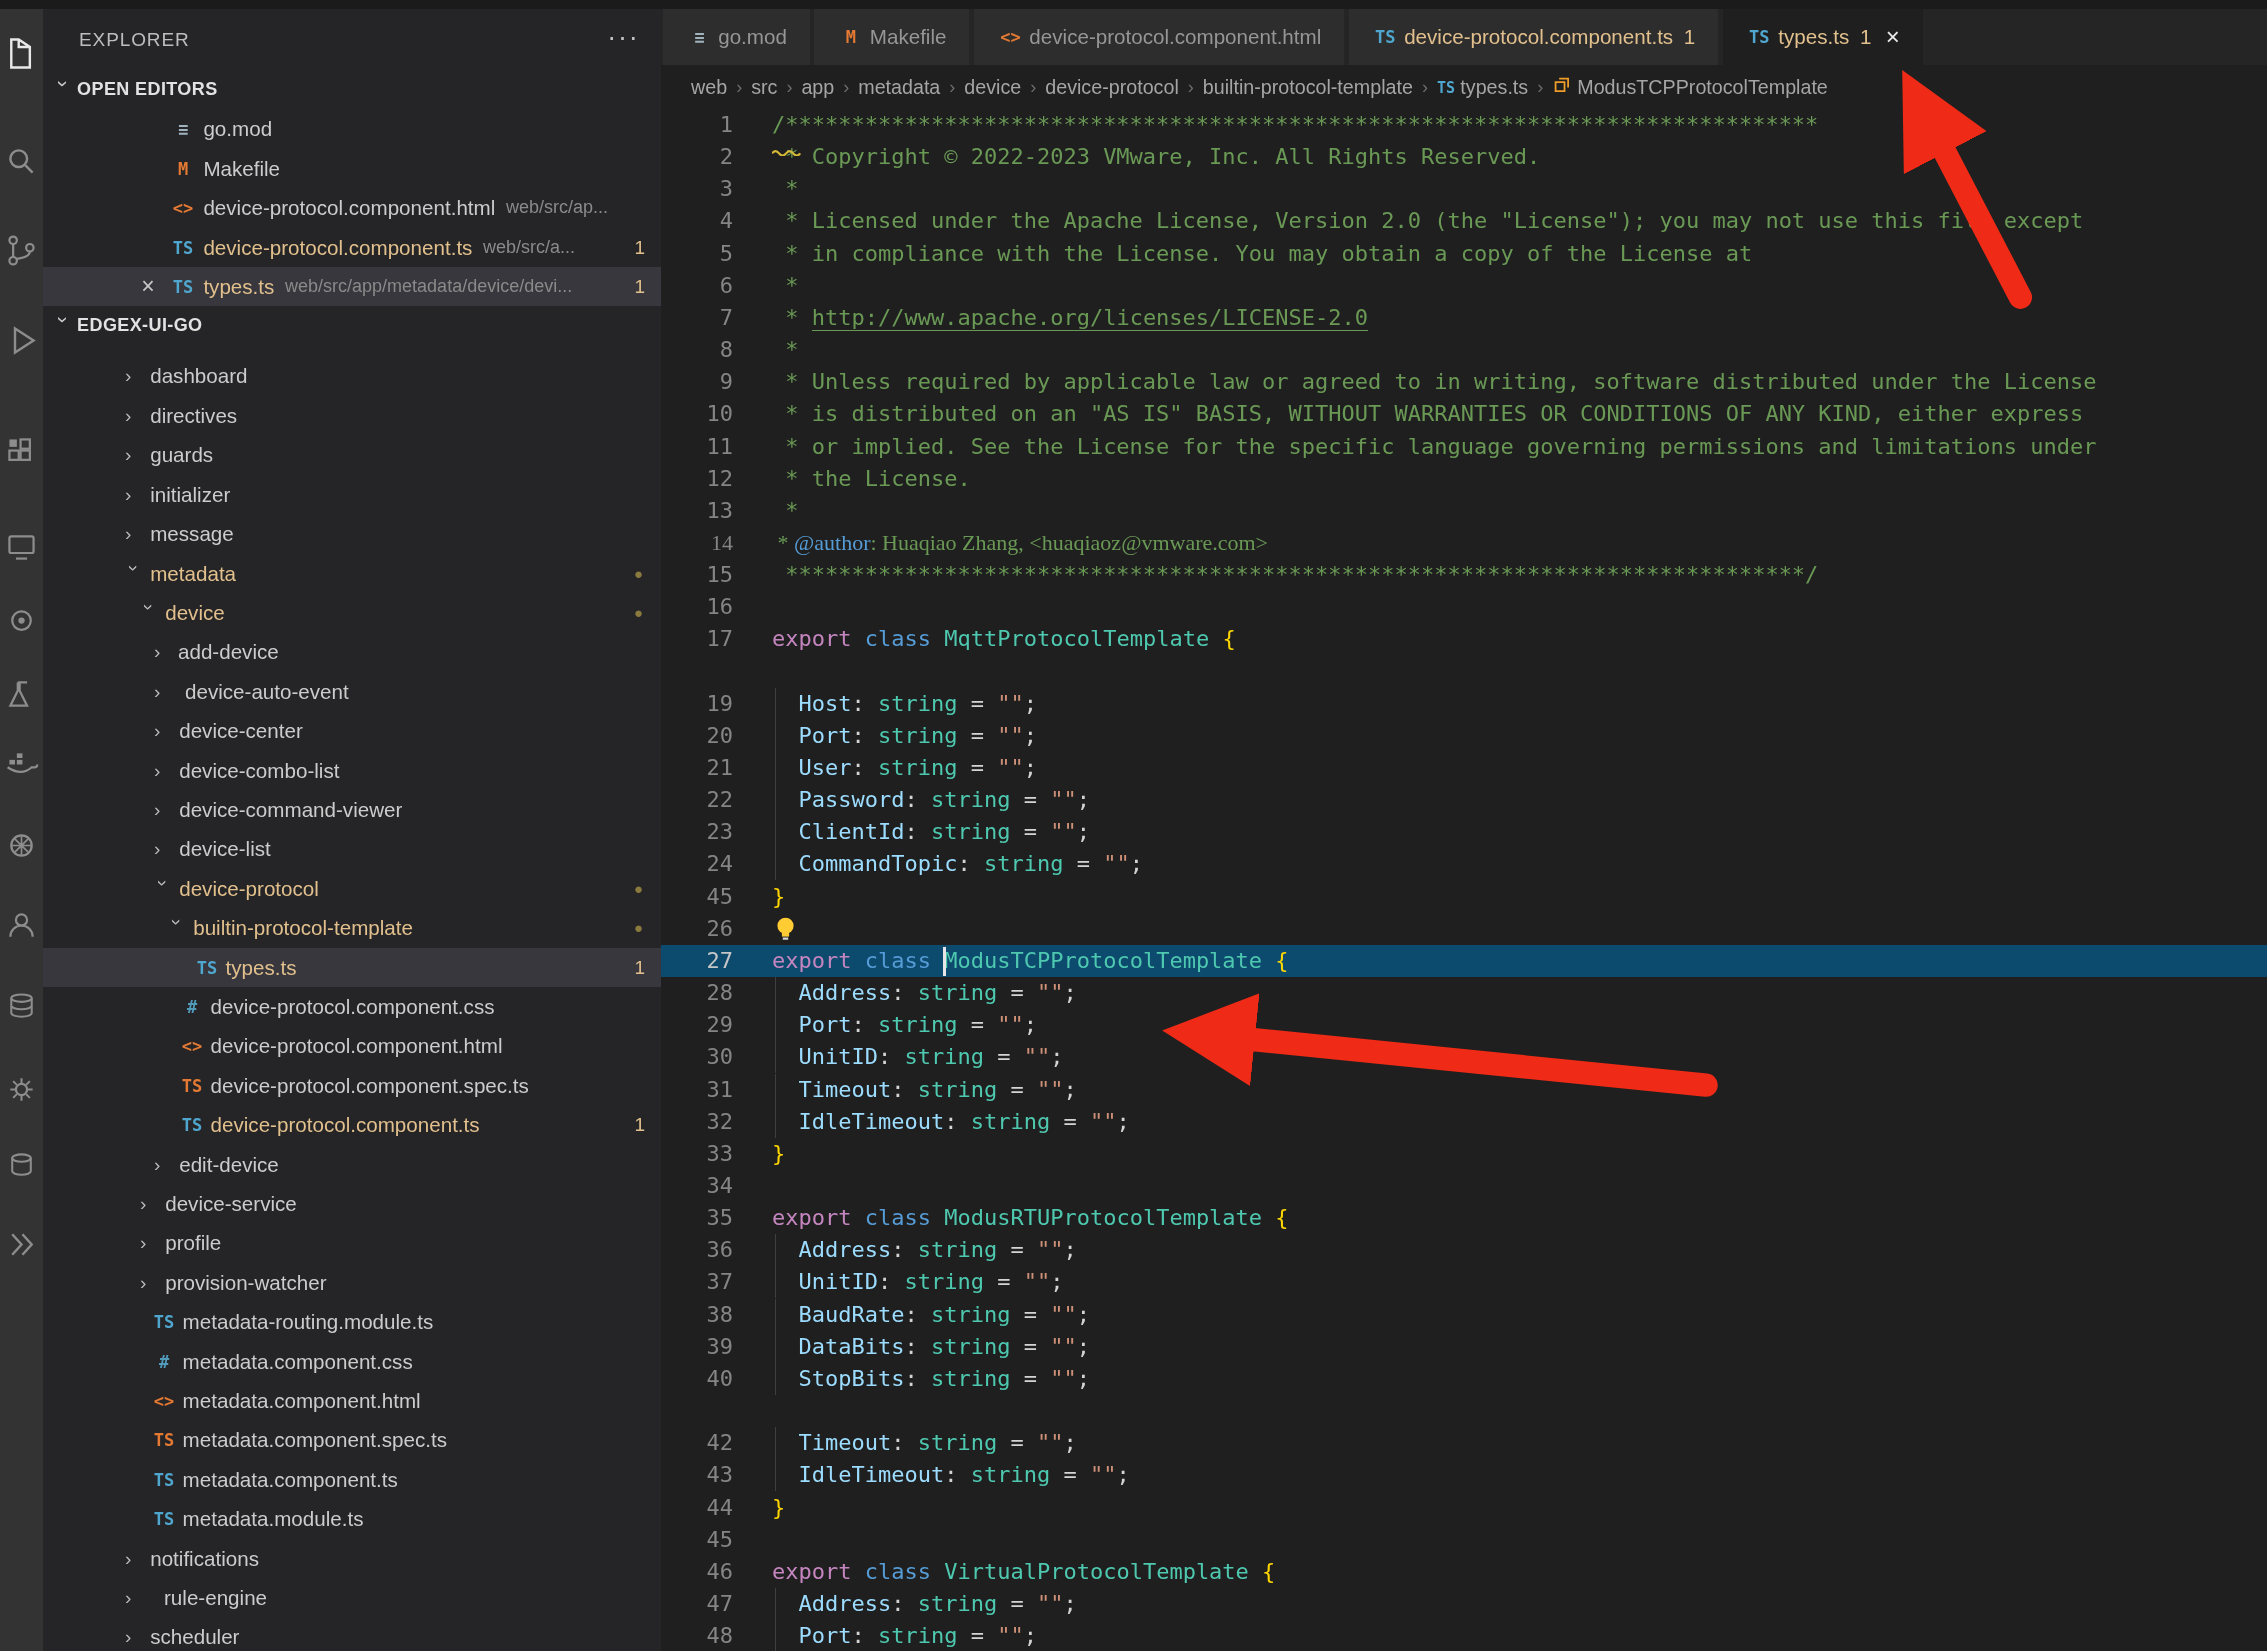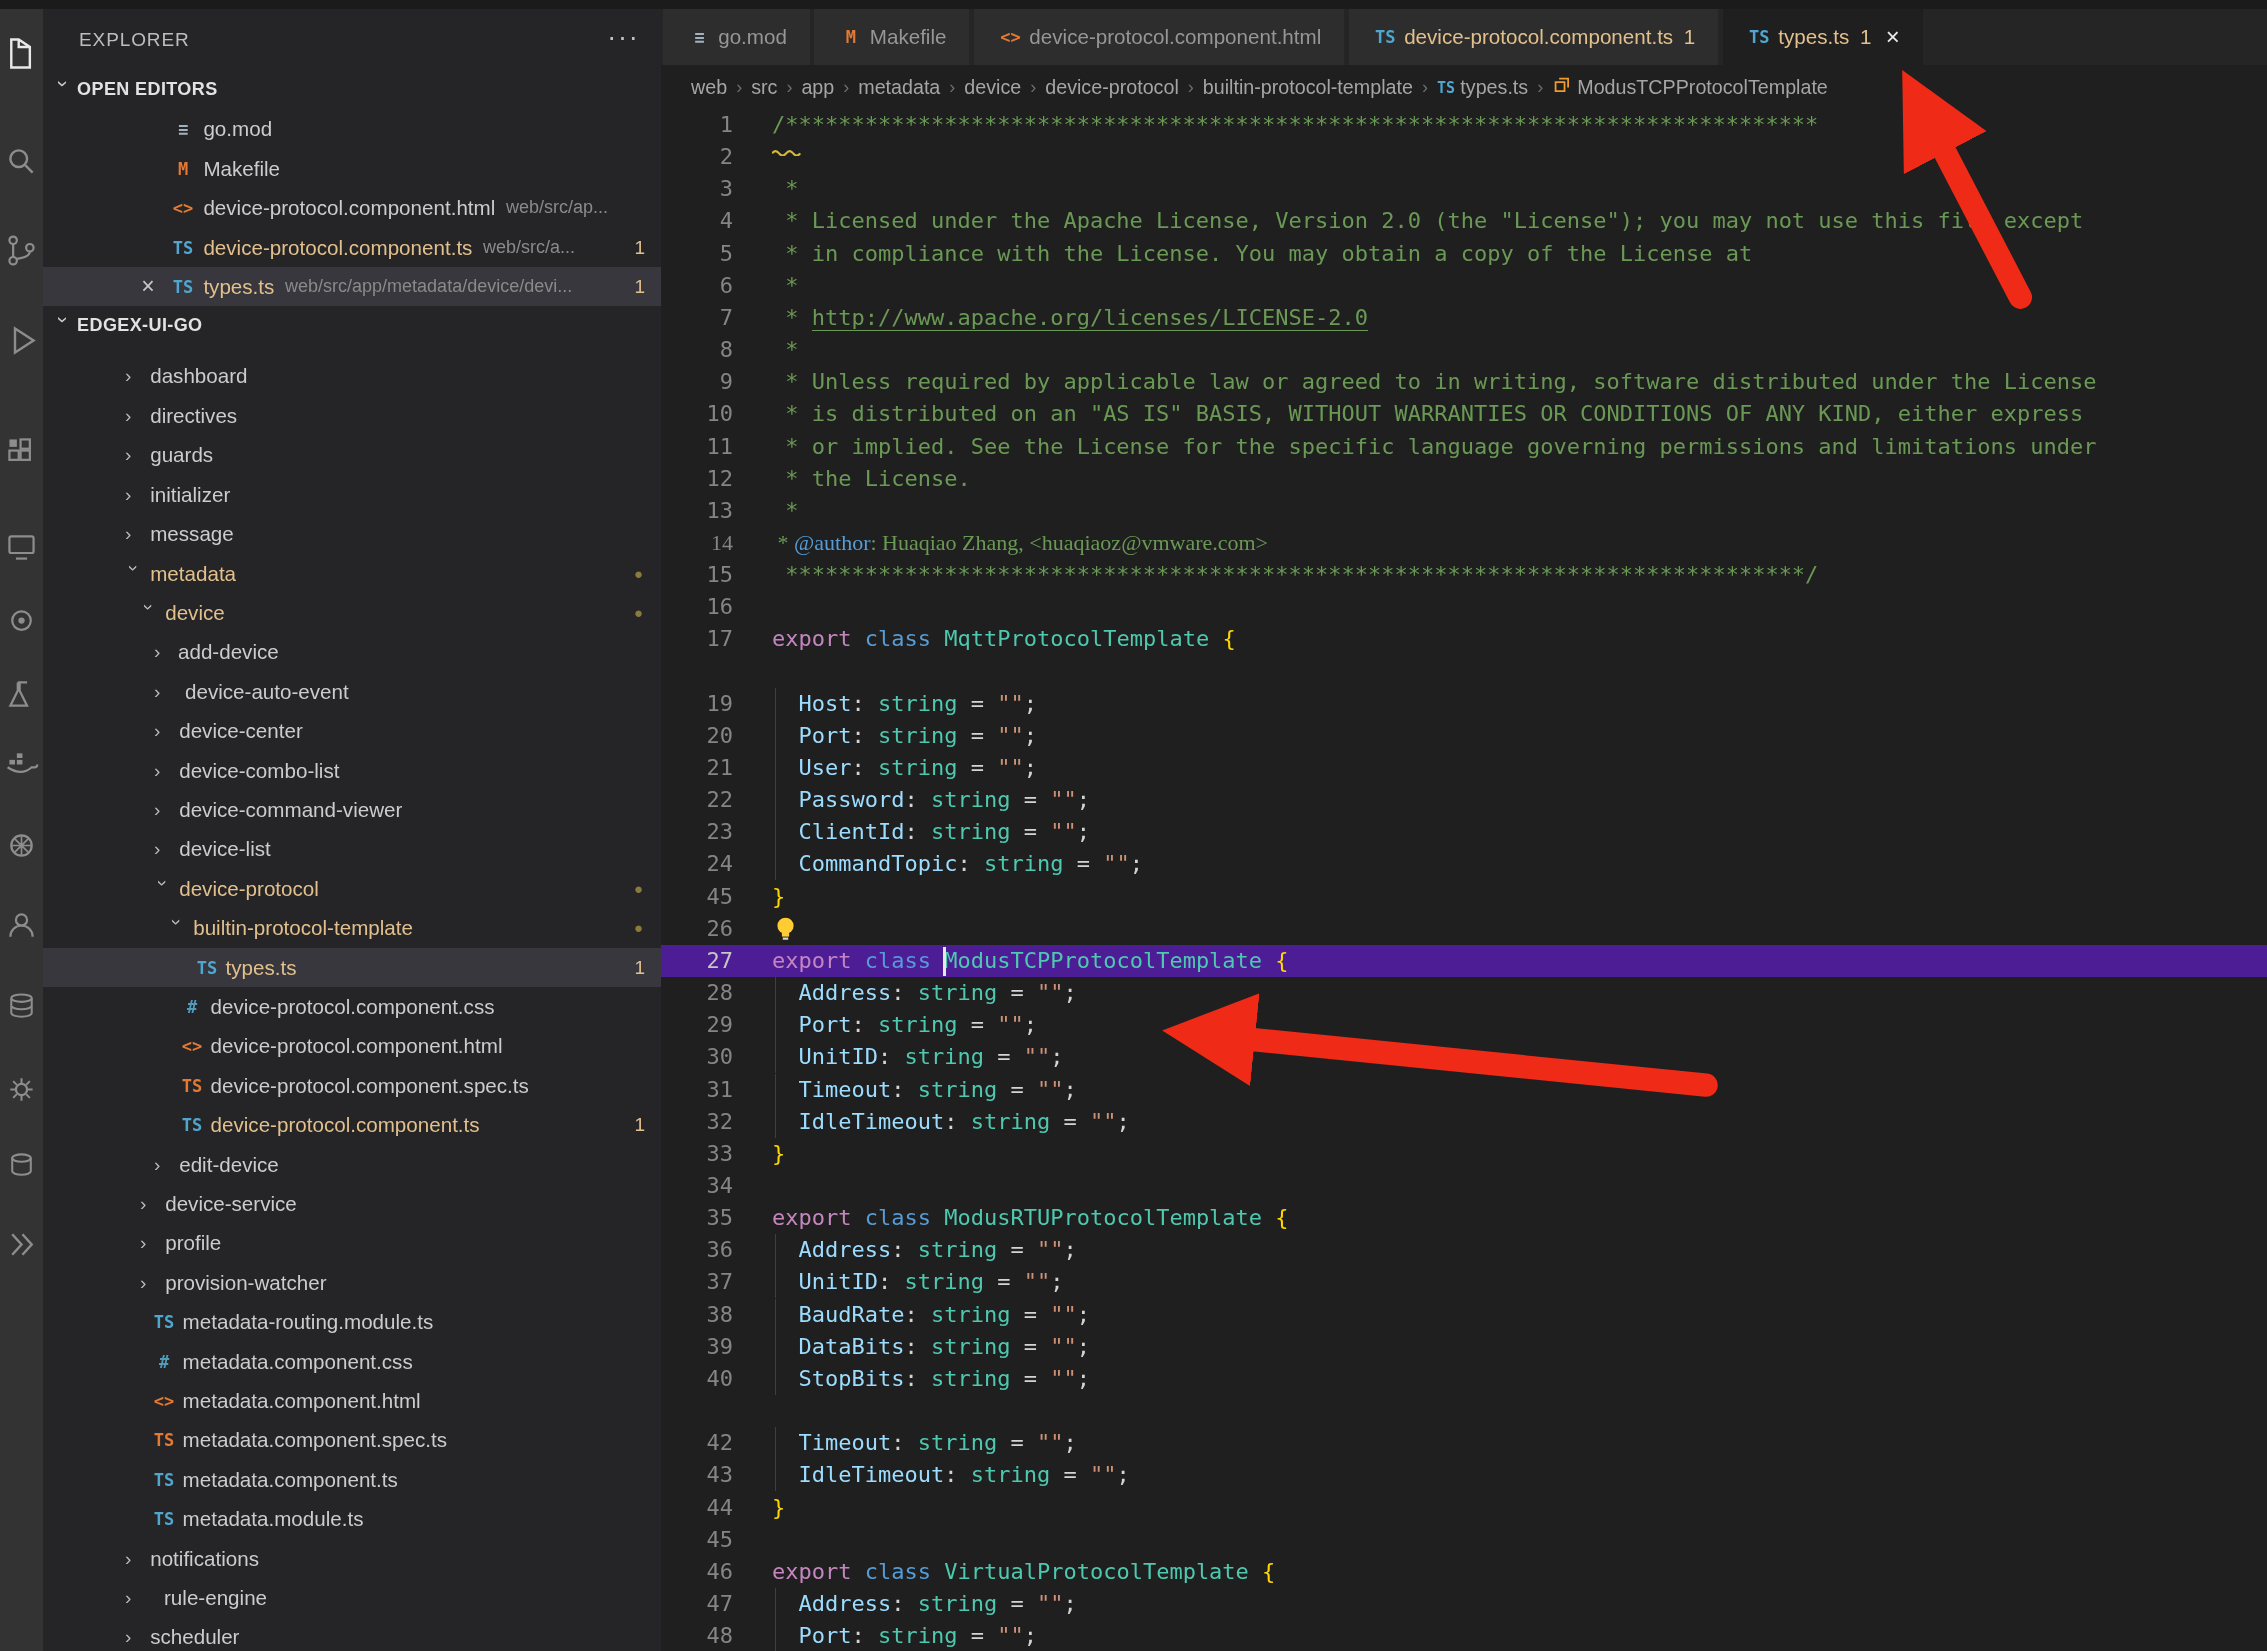--- a/index.html
+++ b/index.html
@@ -53,21 +53,21 @@
                 padding-left:30px; color:#a5a5a5; font-size:19.7px; }
   .bc-item { white-space:nowrap; }
   .bc-sep { margin:0 9px; color:#6d6d6d; font-size:18px; }
   .bc-ts { font-weight:bold; font-size:15px; color:#4FA6CE; margin-right:5.4px; font-family:"DejaVu Sans Mono", monospace; }
   .bc-classicon { display:inline-block; margin-right:5.4px; }
 
   
   #code { position:absolute; left:0; top:100px; width:1607px; height:1542px;
           font-family:"DejaVu Sans Mono", monospace; font-size:22px; }
   .cl { position:absolute; left:0; width:1607px; height:32px; }
-  .cl.cur { background:#4c1d95; }
+  .cl.cur { background:#0c4a6e; }
   .cl .num { position:absolute; left:0; top:0; width:90px; height:32px; text-align:right;
              padding-right:18px; color:#858585; line-height:32px; }
   .cl.cur .num { color:#c6c6c6; }
   .cl .txt { position:absolute; left:111px; top:0; height:32px; line-height:32px; white-space:pre; }
   .cl .guide { position:absolute; left:114px; top:0; width:0.9px; height:32px; background:#3f3f3f; }
   .tk-c { color:#6A9955; } .tk-k { color:#C586C0; } .tk-t { color:#569CD6; }
   .tk-n { color:#4EC9B0; } .tk-p { color:#9CDCFE; } .tk-w { color:#D4D4D4; }
   .tk-s { color:#CE9178; } .tk-b { color:#FFD700; }
   .tk-a { color:#569CD6; }
   .tk-u { color:#6A9955; border-bottom:1.8px solid #6A9955; }
@@ -381,20 +381,21 @@
           </svg></span>
         <span class="bc-item">ModusTCPProtocolTemplate</span>
       </div>
     <div id="code">
         <div class="cl" style="top: 0px;">
           <span class="num">1</span>
           <span class="txt"><span class="tk-c">/******************************************************************************</span></span>
         </div>
         <div class="cl" style="top: 32px;">
           <span class="num">2</span>
+          <span class="txt"><span class="tk-c"> * Copyright © 2022-2023 VMware, Inc. All Rights Reserved.</span></span>
         </div>
         <div class="cl" style="top: 64px;">
           <span class="num">3</span>
           <span class="txt"><span class="tk-c"> *</span></span>
         </div>
         <div class="cl" style="top: 96px;">
           <span class="num">4</span>
           <span class="txt"><span class="tk-c"> * Licensed under the Apache License, Version 2.0 (the "License"); you may not use this file except</span></span>
         </div>
         <div class="cl" style="top: 129px;">

